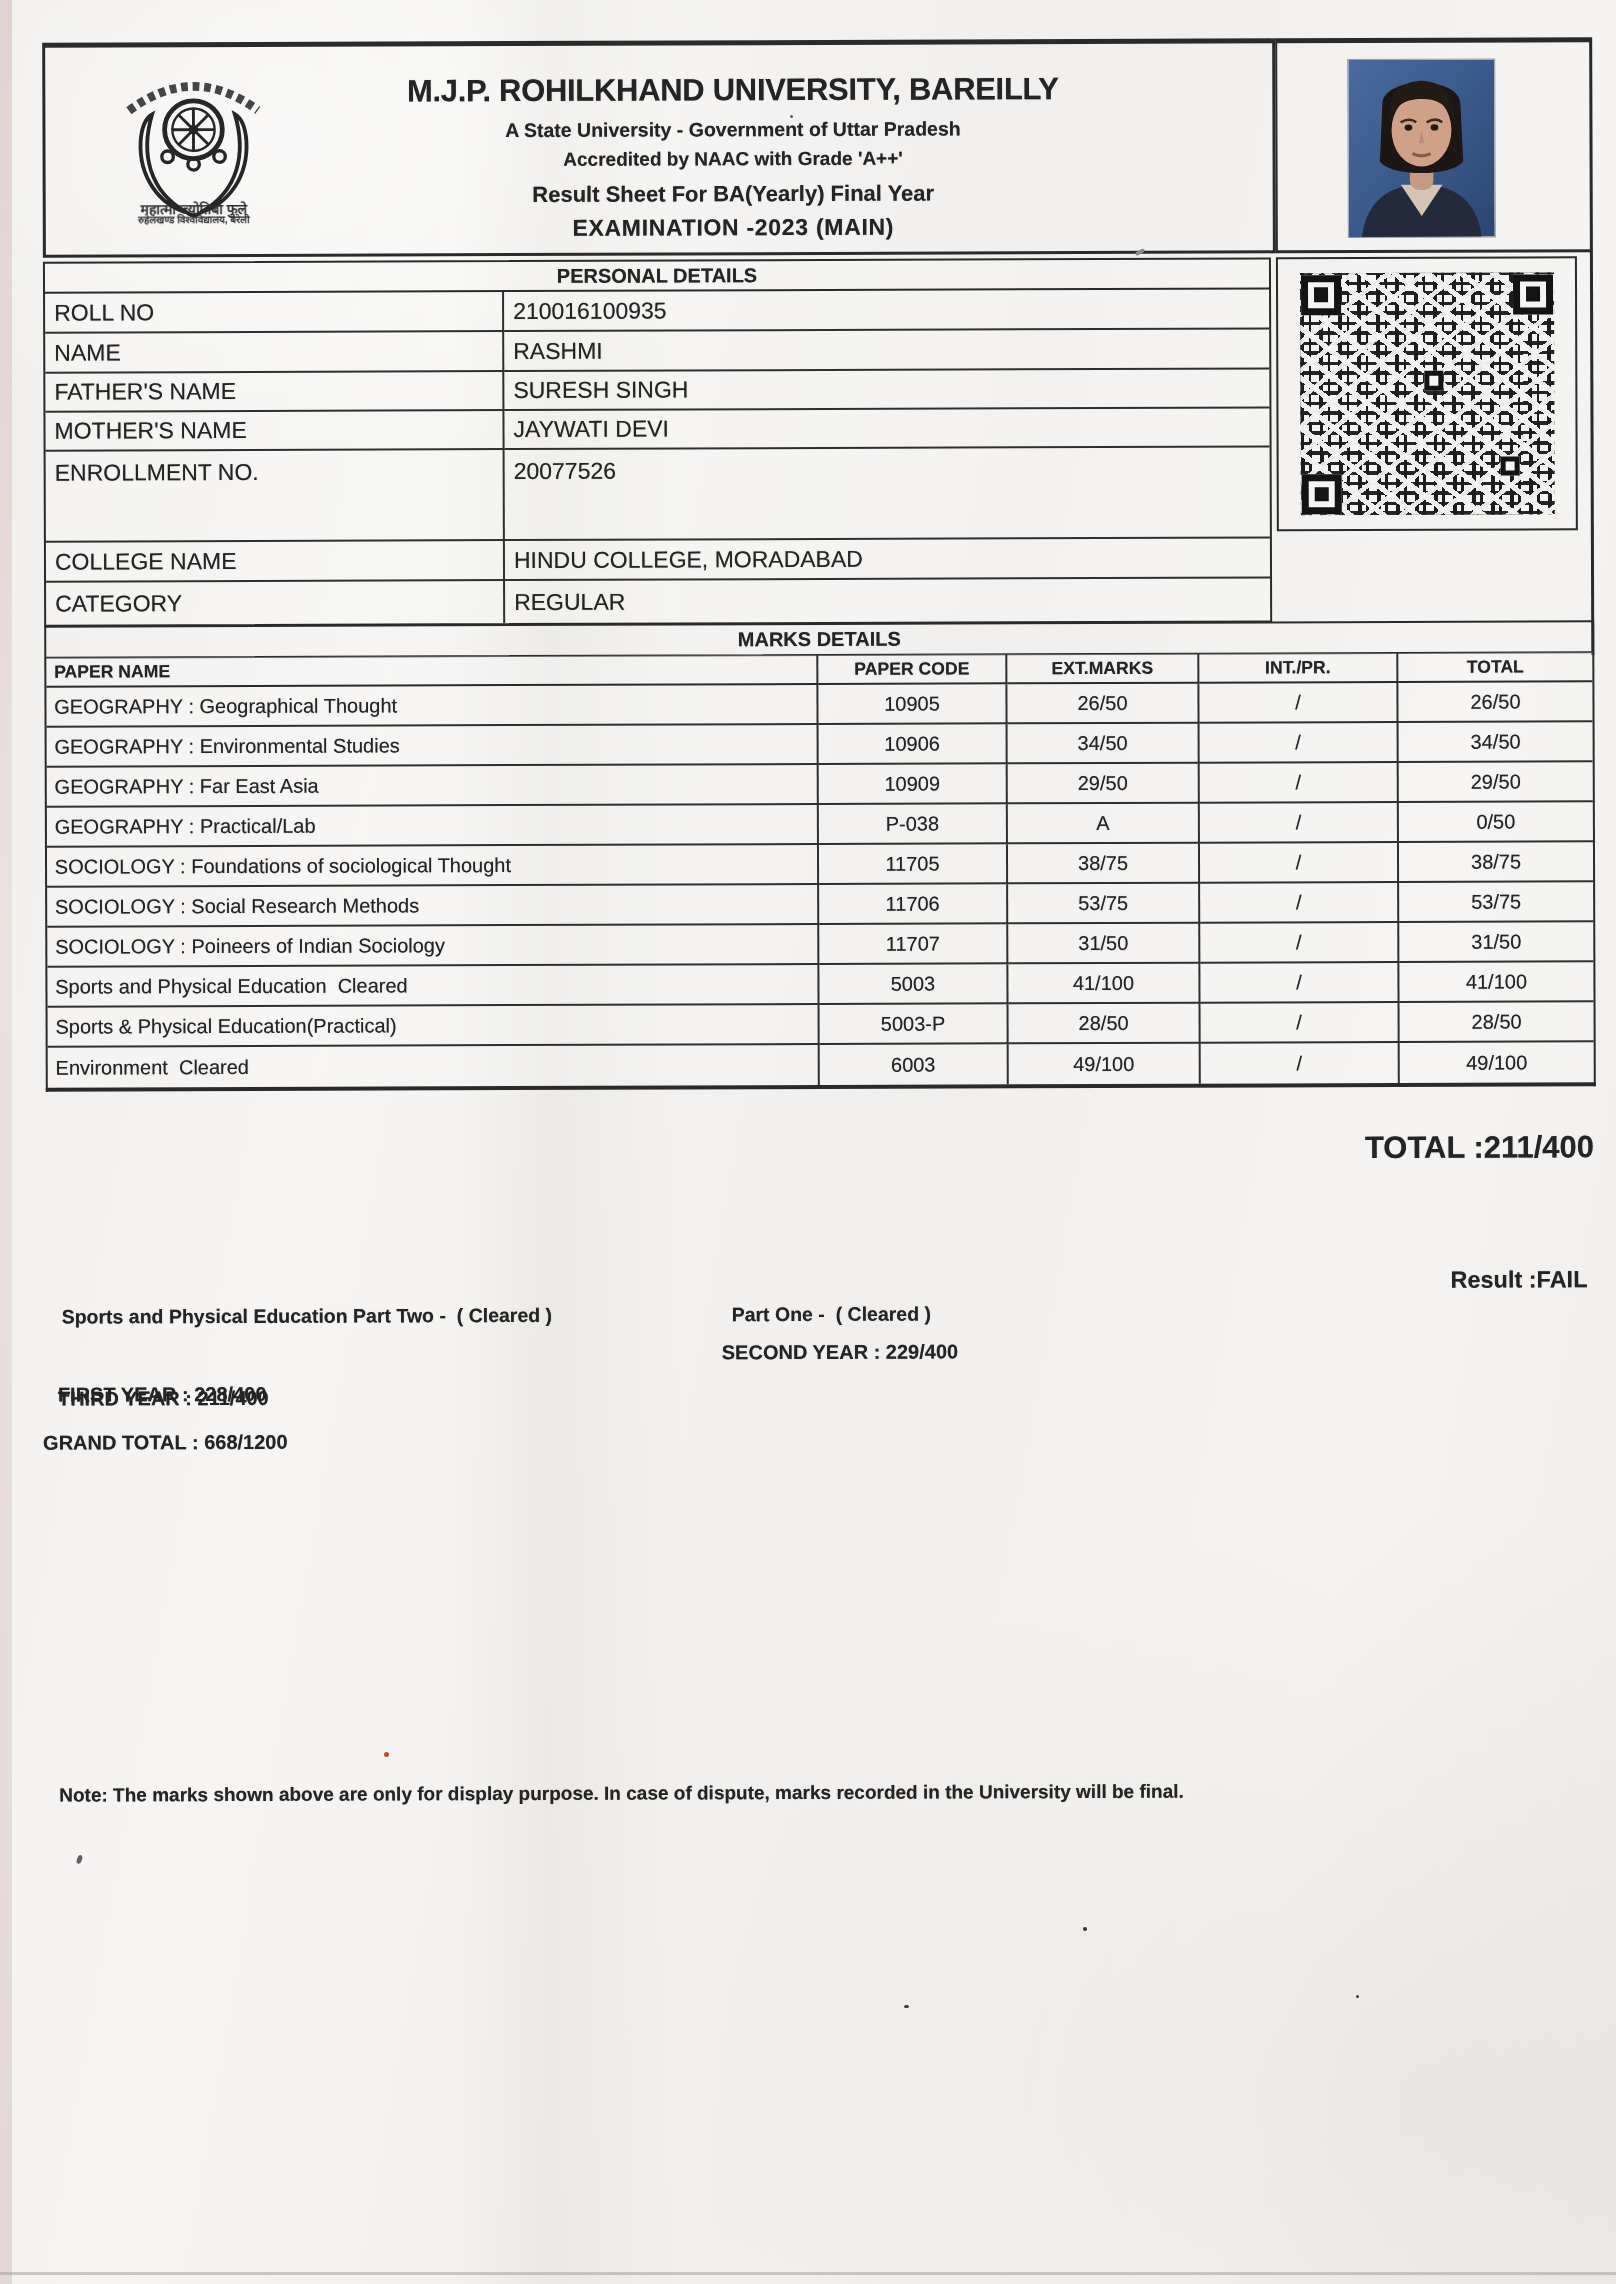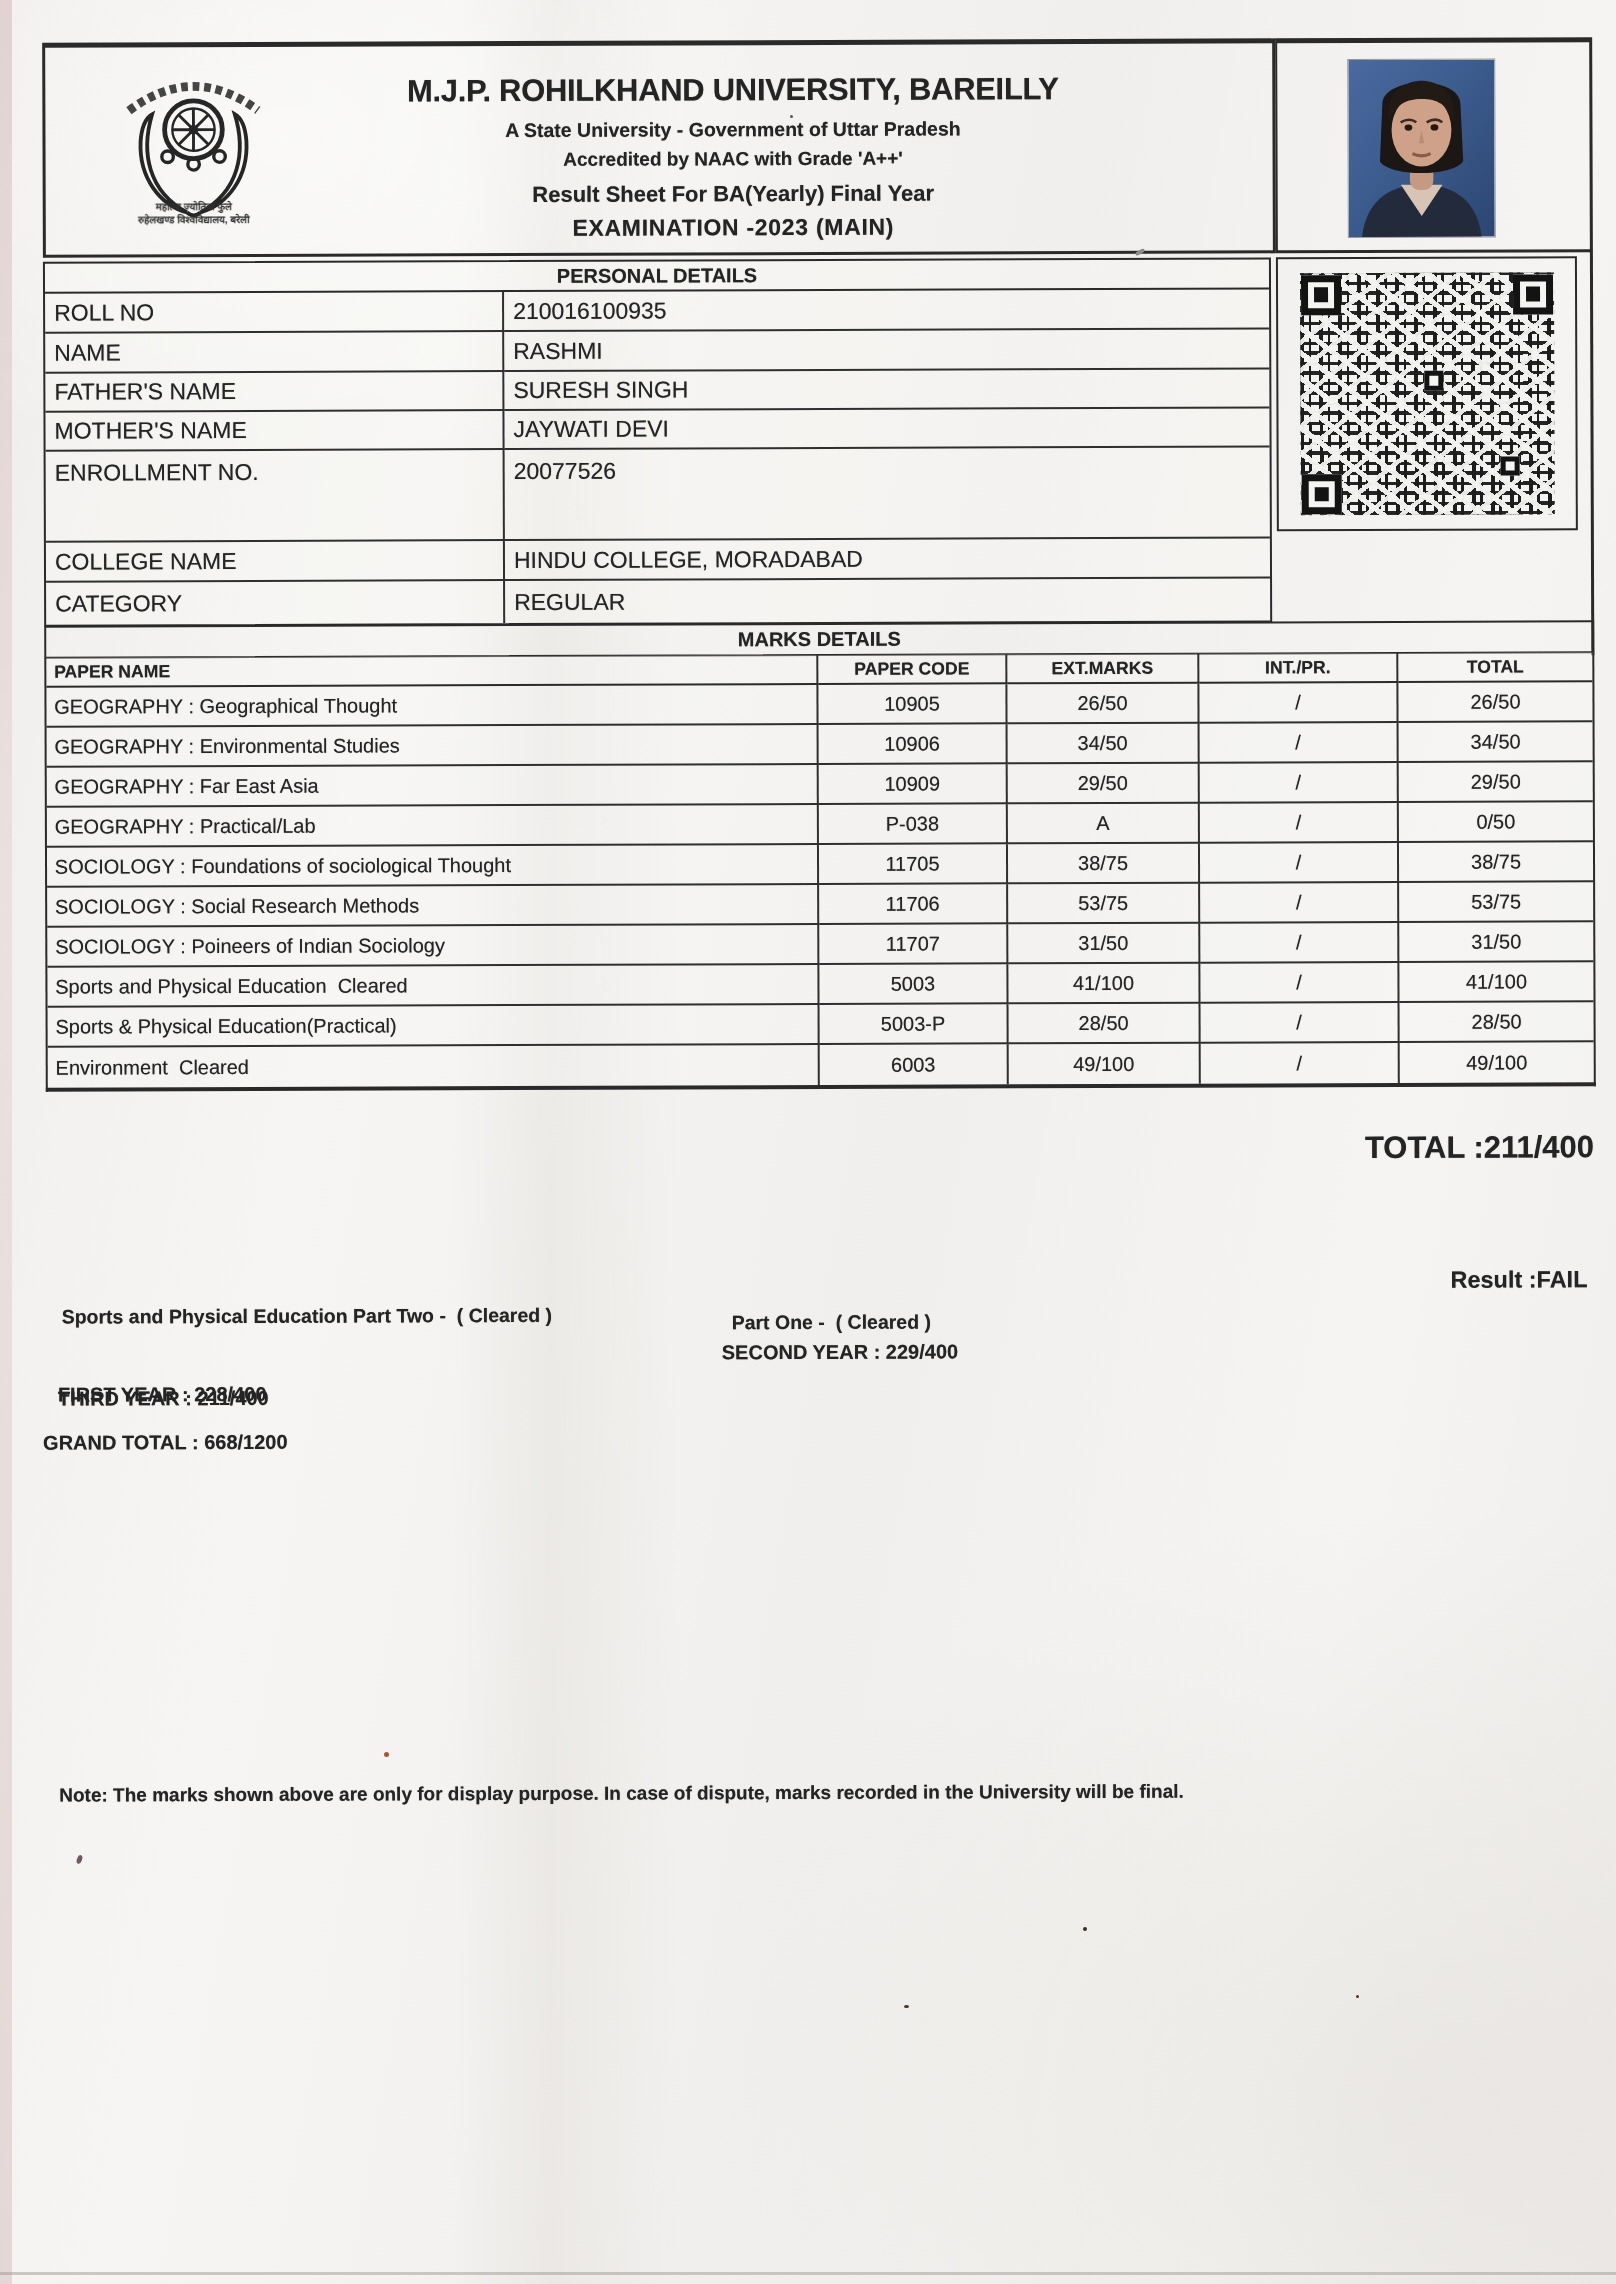--- a/index.html
+++ b/index.html
@@ -28,21 +28,21 @@
     border:3.3px solid #2a2a2a;border-top-width:5.9px;}
   .titles{position:absolute;left:215px;width:945px;top:0;text-align:center;}
   .t-uni{position:absolute;left:0;width:100%;top:27px;font-size:31px;letter-spacing:-0.3px;}
   .t-l1{position:absolute;left:0;width:100%;top:73px;font-size:19.5px;}
   .t-l2{position:absolute;left:0;width:100%;top:103px;font-size:19px;}
   .t-l3{position:absolute;left:0;width:100%;top:136px;font-size:22px;}
   .t-l4{position:absolute;left:0;width:100%;top:169px;font-size:23px;letter-spacing:0.7px;}
 
   .logo{position:absolute;left:47px;top:11.7px;width:202px;height:195px;}
   .logo-caption{position:absolute;left:0;right:0;text-align:center;color:#2e2e2e;filter:blur(0.7px);line-height:1.25;}
-  .cap1{top:142px;font-size:10px;}
+  .cap1{top:142px;font-size:14px;}
   .cap2{top:155px;font-size:10px;}
 
   
   .photo-box{position:absolute;left:1279px;top:40px;width:317px;height:215px;box-sizing:border-box;
     border:3.3px solid #2a2a2a;border-top-width:5.9px;border-left-width:2.6px;}
   .photo{position:absolute;left:70px;top:15.6px;width:146px;height:177px;border:1.3px solid #999;}
 
   
   .right-rule{position:absolute;left:1593px;top:254px;width:3.3px;height:404px;background:#2a2a2a;}
 
@@ -85,21 +85,21 @@
   .mtable .dc{display:flex;align-items:center;justify-content:center;font-size:20px;
     border-bottom:2px solid #2f2f2f;border-right:2px solid #2f2f2f;overflow:hidden;}
   .mtable .dc.name{justify-content:flex-start;padding-left:7.8px;}
   .mtable .dc.lastc{border-right:none;}
   .mtable .dc.lastr{border-bottom:none;}
 
   
   .total-line{position:absolute;right:22px;top:1132px;font-size:31px;}
   .result-line{position:absolute;right:29px;top:1269px;font-size:23.5px;}
   .sports-line{position:absolute;left:61px;top:1303px;font-size:19.5px;}
-  .partone-line{position:absolute;left:731px;top:1303px;font-size:19.5px;margin-top:8px;}
+  .partone-line{position:absolute;left:731px;top:1303px;font-size:19.5px;}
   .fy{position:absolute;left:57px;top:1341px;font-size:20px;margin-top:40px;}
   .sy{position:absolute;left:721px;top:1341px;font-size:20px;}
   .ty{position:absolute;left:57px;top:1385px;font-size:20px;}
   .gt{position:absolute;left:42px;top:1429px;font-size:20px;}
   .note-line{position:absolute;left:57px;top:1782px;font-size:19px;}
 </style>
 </head>
 <body>
 
 <div class="page">

